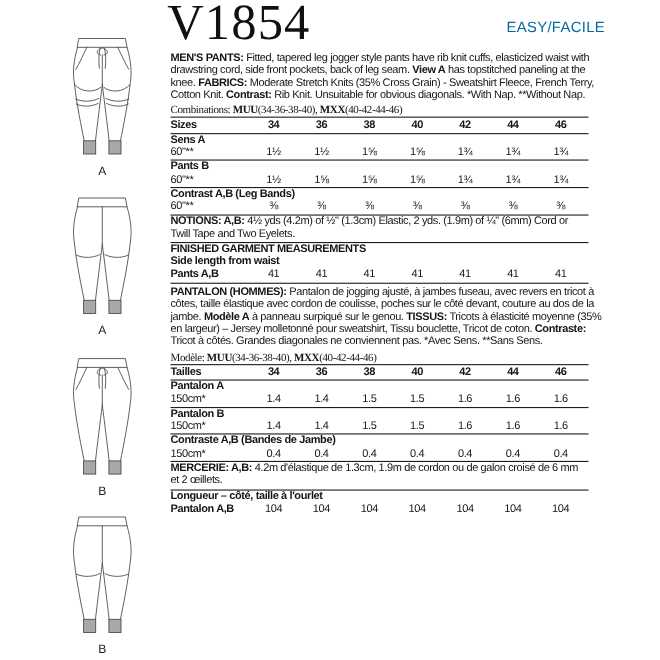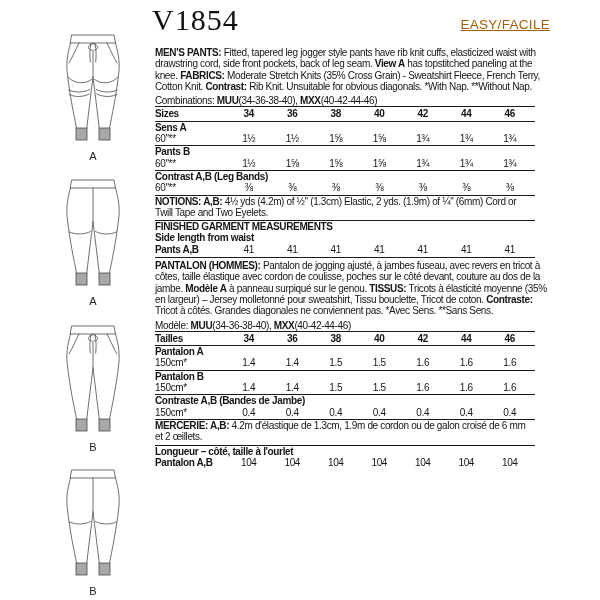--- a/index.html
+++ b/index.html
@@ -3,35 +3,35 @@
 <meta charset="utf-8">
 <style>
   html,body { margin:0; padding:0; background:#fff; }
   .page {
     position:relative; width:600px; height:600px; background:#ffffff;
     font-family:"Liberation Sans", sans-serif; color:#151515; overflow:hidden;
   }
   .title {
     position:absolute; left:152px; top:0px;
     font-family:"Liberation Serif", "DejaVu Serif", serif;
-    font-size:30px; line-height:40px; font-weight:500; letter-spacing:1px; color:#111;text-align:right;
+    font-size:46px; line-height:40px; font-weight:500; letter-spacing:1px; color:#111;text-align:right;
   }
   .easy {
     position:absolute; top:17px; right:50px;
-    font-size:13.5px; letter-spacing:0.3px; color:#a16207;text-decoration:underline;
+    font-size:13.5px; letter-spacing:0.3px; color:#0369a1;
   }
   .fig { position:absolute; left:58px; width:70px; margin:0; text-align:center; }
   .fig figcaption { font-size:11px; color:#222; margin-top:1px; }
   .content {
     position:absolute; left:155px; top:47px; width:395px;
     font-size:10px; line-height:11.3px; letter-spacing:-0.35px; color:#151515;
   }
   .para { margin:0; }
   b { font-weight:bold; }
-  .combos { margin-top:3px; }
+  .combos { margin-top:3px;font-family:Liberation Serif, serif; }
   .tbl { width:380px; }
   .rule-b { border-bottom:1px solid #1c1c1c; }
   .rule-t { border-top:1px solid #1c1c1c; }
   .trow { display:flex; align-items:flex-end; }
   .trow .lbl { flex:0 0 72px; }
   .cells { display:flex; flex:1 0 auto; }
   .cell { flex:0 0 43.5px; text-align:center; }
   .thead { font-weight:bold; padding:1px 0; }
   .entry { padding-bottom:1px; }
   .rlabel { font-weight:bold; }

